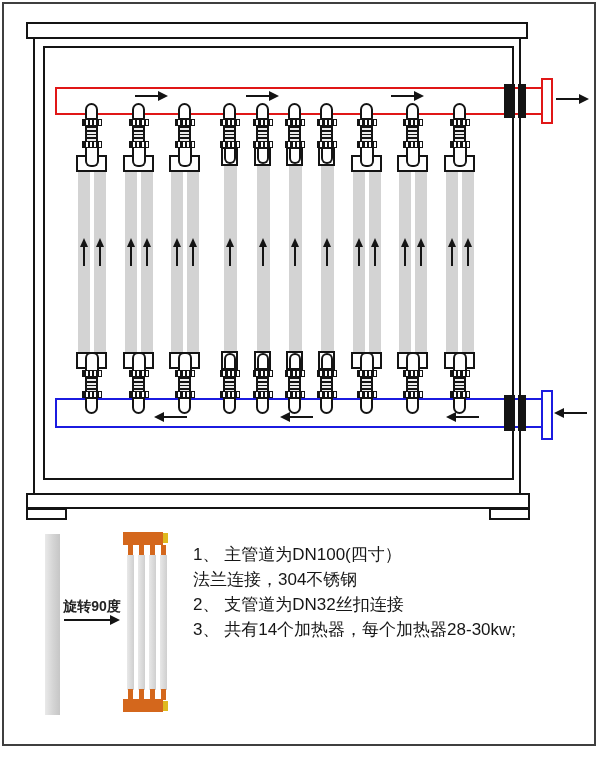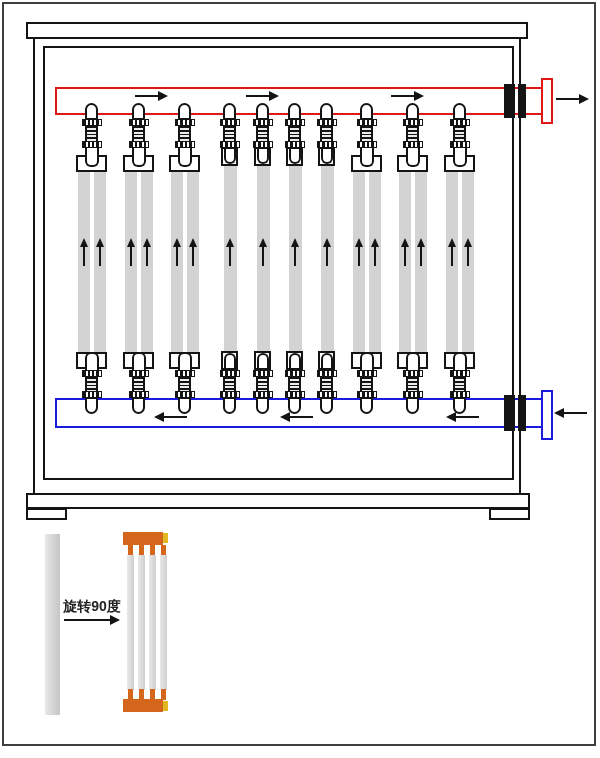--- a/index.html
+++ b/index.html
@@ -350,14 +350,18 @@
       <div class="abs leg-tube" style="left: 37px; top: 23px; width: 7px; height: 135px;"></div>
       <div class="abs leg-stub" style="left: 5px; top: 157px; width: 5px; height: 11px;"></div>
       <div class="abs leg-stub" style="left: 16px; top: 157px; width: 5px; height: 11px;"></div>
       <div class="abs leg-stub" style="left: 27px; top: 157px; width: 5px; height: 11px;"></div>
       <div class="abs leg-stub" style="left: 38px; top: 157px; width: 5px; height: 11px;"></div>
       <div class="abs leg-cap" style="left: 0px; top: 167px; width: 40px; height: 13px;"></div>
       <div class="abs leg-tab" style="left: 40px; top: 169px; width: 5px; height: 10px;"></div>
     </div>
 
   <div class="abs notes">
+    <div>1、 主管道为DN100(四寸）</div>
+    <div>法兰连接，304不锈钢</div>
+    <div>2、 支管道为DN32丝扣连接</div>
+    <div>3、 共有14个加热器，每个加热器28-30kw;</div>
   </div>
 </div>
 
 </body></html>

